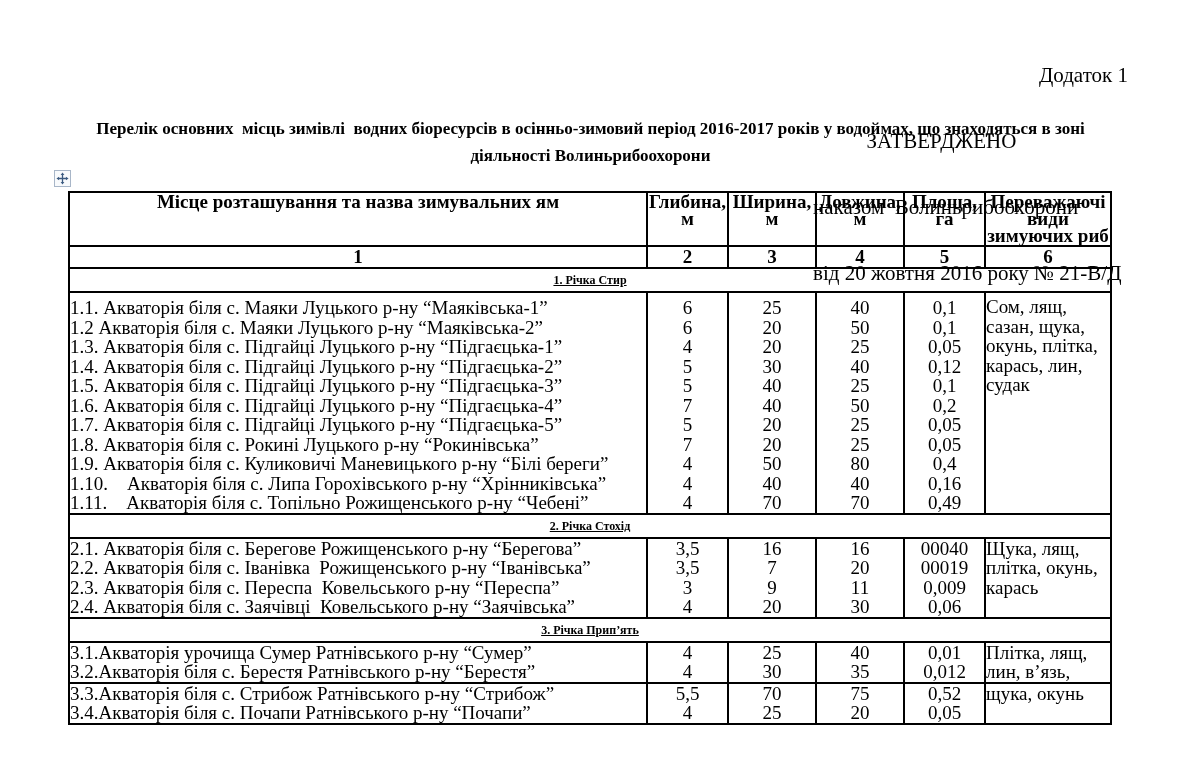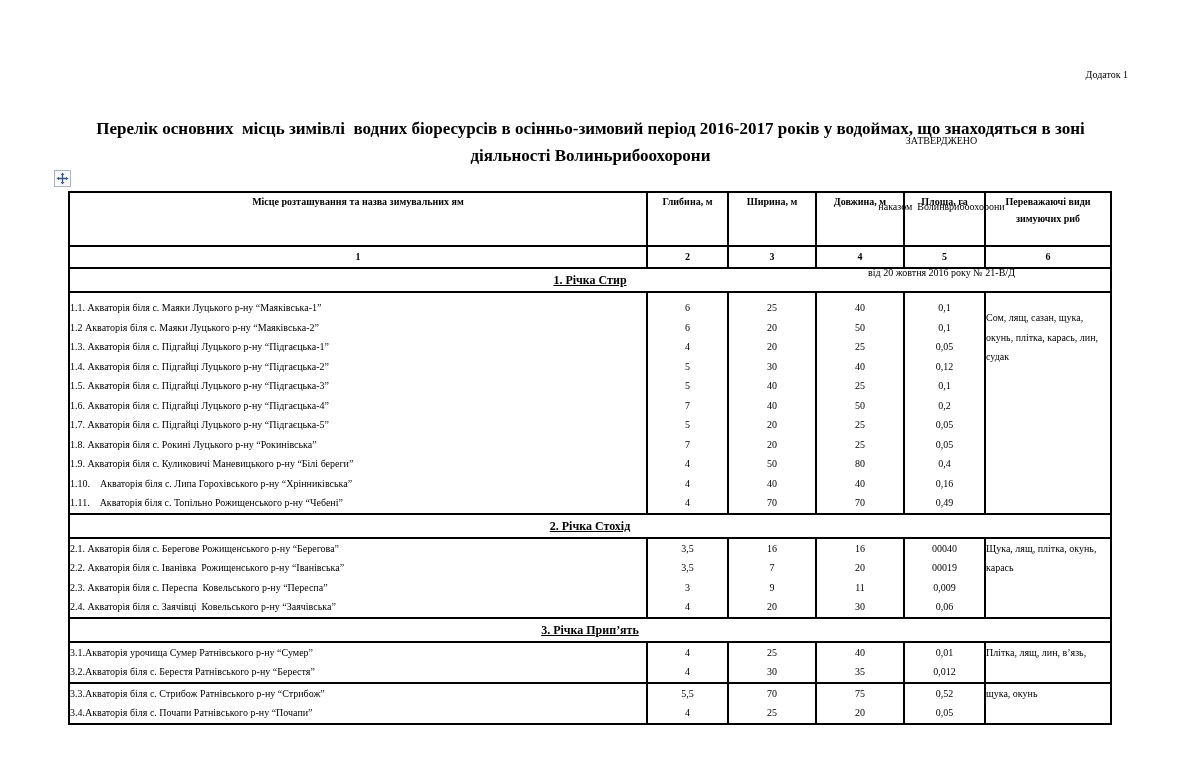--- a/index.html
+++ b/index.html
@@ -5,21 +5,21 @@
   html,body { margin:0; padding:0; background:#ffffff; }
   .page {
     position:relative; width:1181px; height:775px;
     background:#ffffff; color:#000;
     font-family:"Liberation Serif", serif;
     overflow:hidden;
   }
   
   .meta-block {
     position:absolute; top:20px; right:53px; width:315px;
-    font-size:10px; line-height:22px; white-space:pre;
+    font-size:21px; line-height:22px; white-space:pre;
   }
   .meta-annex  { text-align:right; }
   .meta-center { text-align:center; padding-right:58px; }
 
   
   .doc-title {
     position:absolute; top:115px; left:62px; width:1057px;
     text-align:center; font-weight:bold; font-size:17px; line-height:27px;
     white-space:pre-wrap;
   }
@@ -31,21 +31,21 @@
     display:flex; align-items:center; justify-content:center; cursor:move;
   }
 
   
   table.main {
     position:absolute; left:68px; top:191px; width:1042px;
     border-collapse:collapse; table-layout:fixed;
   }
   table.main th, table.main td {
     border:2px solid #000; padding:0; vertical-align:top;
-    font-size:10px; overflow:hidden;
+    font-size:19px; overflow:hidden;
   }
   th.header-cell {
     font-weight:bold; text-align:center; vertical-align:middle;
     line-height:17px; height:52px; padding:2px 1px;
   }
   tr.num-row td {
     text-align:center; font-weight:bold; height:20px; line-height:20px;
     vertical-align:middle;
   }
   tr.section-row td {
@@ -55,21 +55,21 @@
   tr.section-row span { text-decoration:underline; }
 
   td.name-cell  { padding:2px 2px 4px 4px; }
   td.num-cell   { padding:2px 0 4px 0; }
   td.fish-cell  { padding:2px 2px 2px 5px; line-height:19.5px; }
   .line {
     height:19.5px; line-height:19.5px; white-space:pre;
   }
   .num-cell .line { text-align:center; }
   .lead-pad .stack { padding-top:5px; }
-  td.fish-cell.lead-pad { padding-top:15px; }
+  td.fish-cell.lead-pad { padding-top:4px; }
 </style>
 </head>
 <body>
 
 <div class="page">
 
   <div class="meta-block">
     <div class="meta-annex">Додаток 1</div>
     <div class="meta-center">ЗАТВЕРДЖЕНО</div>
     <div class="meta-center">наказом  Волиньрибоохорони</div>

